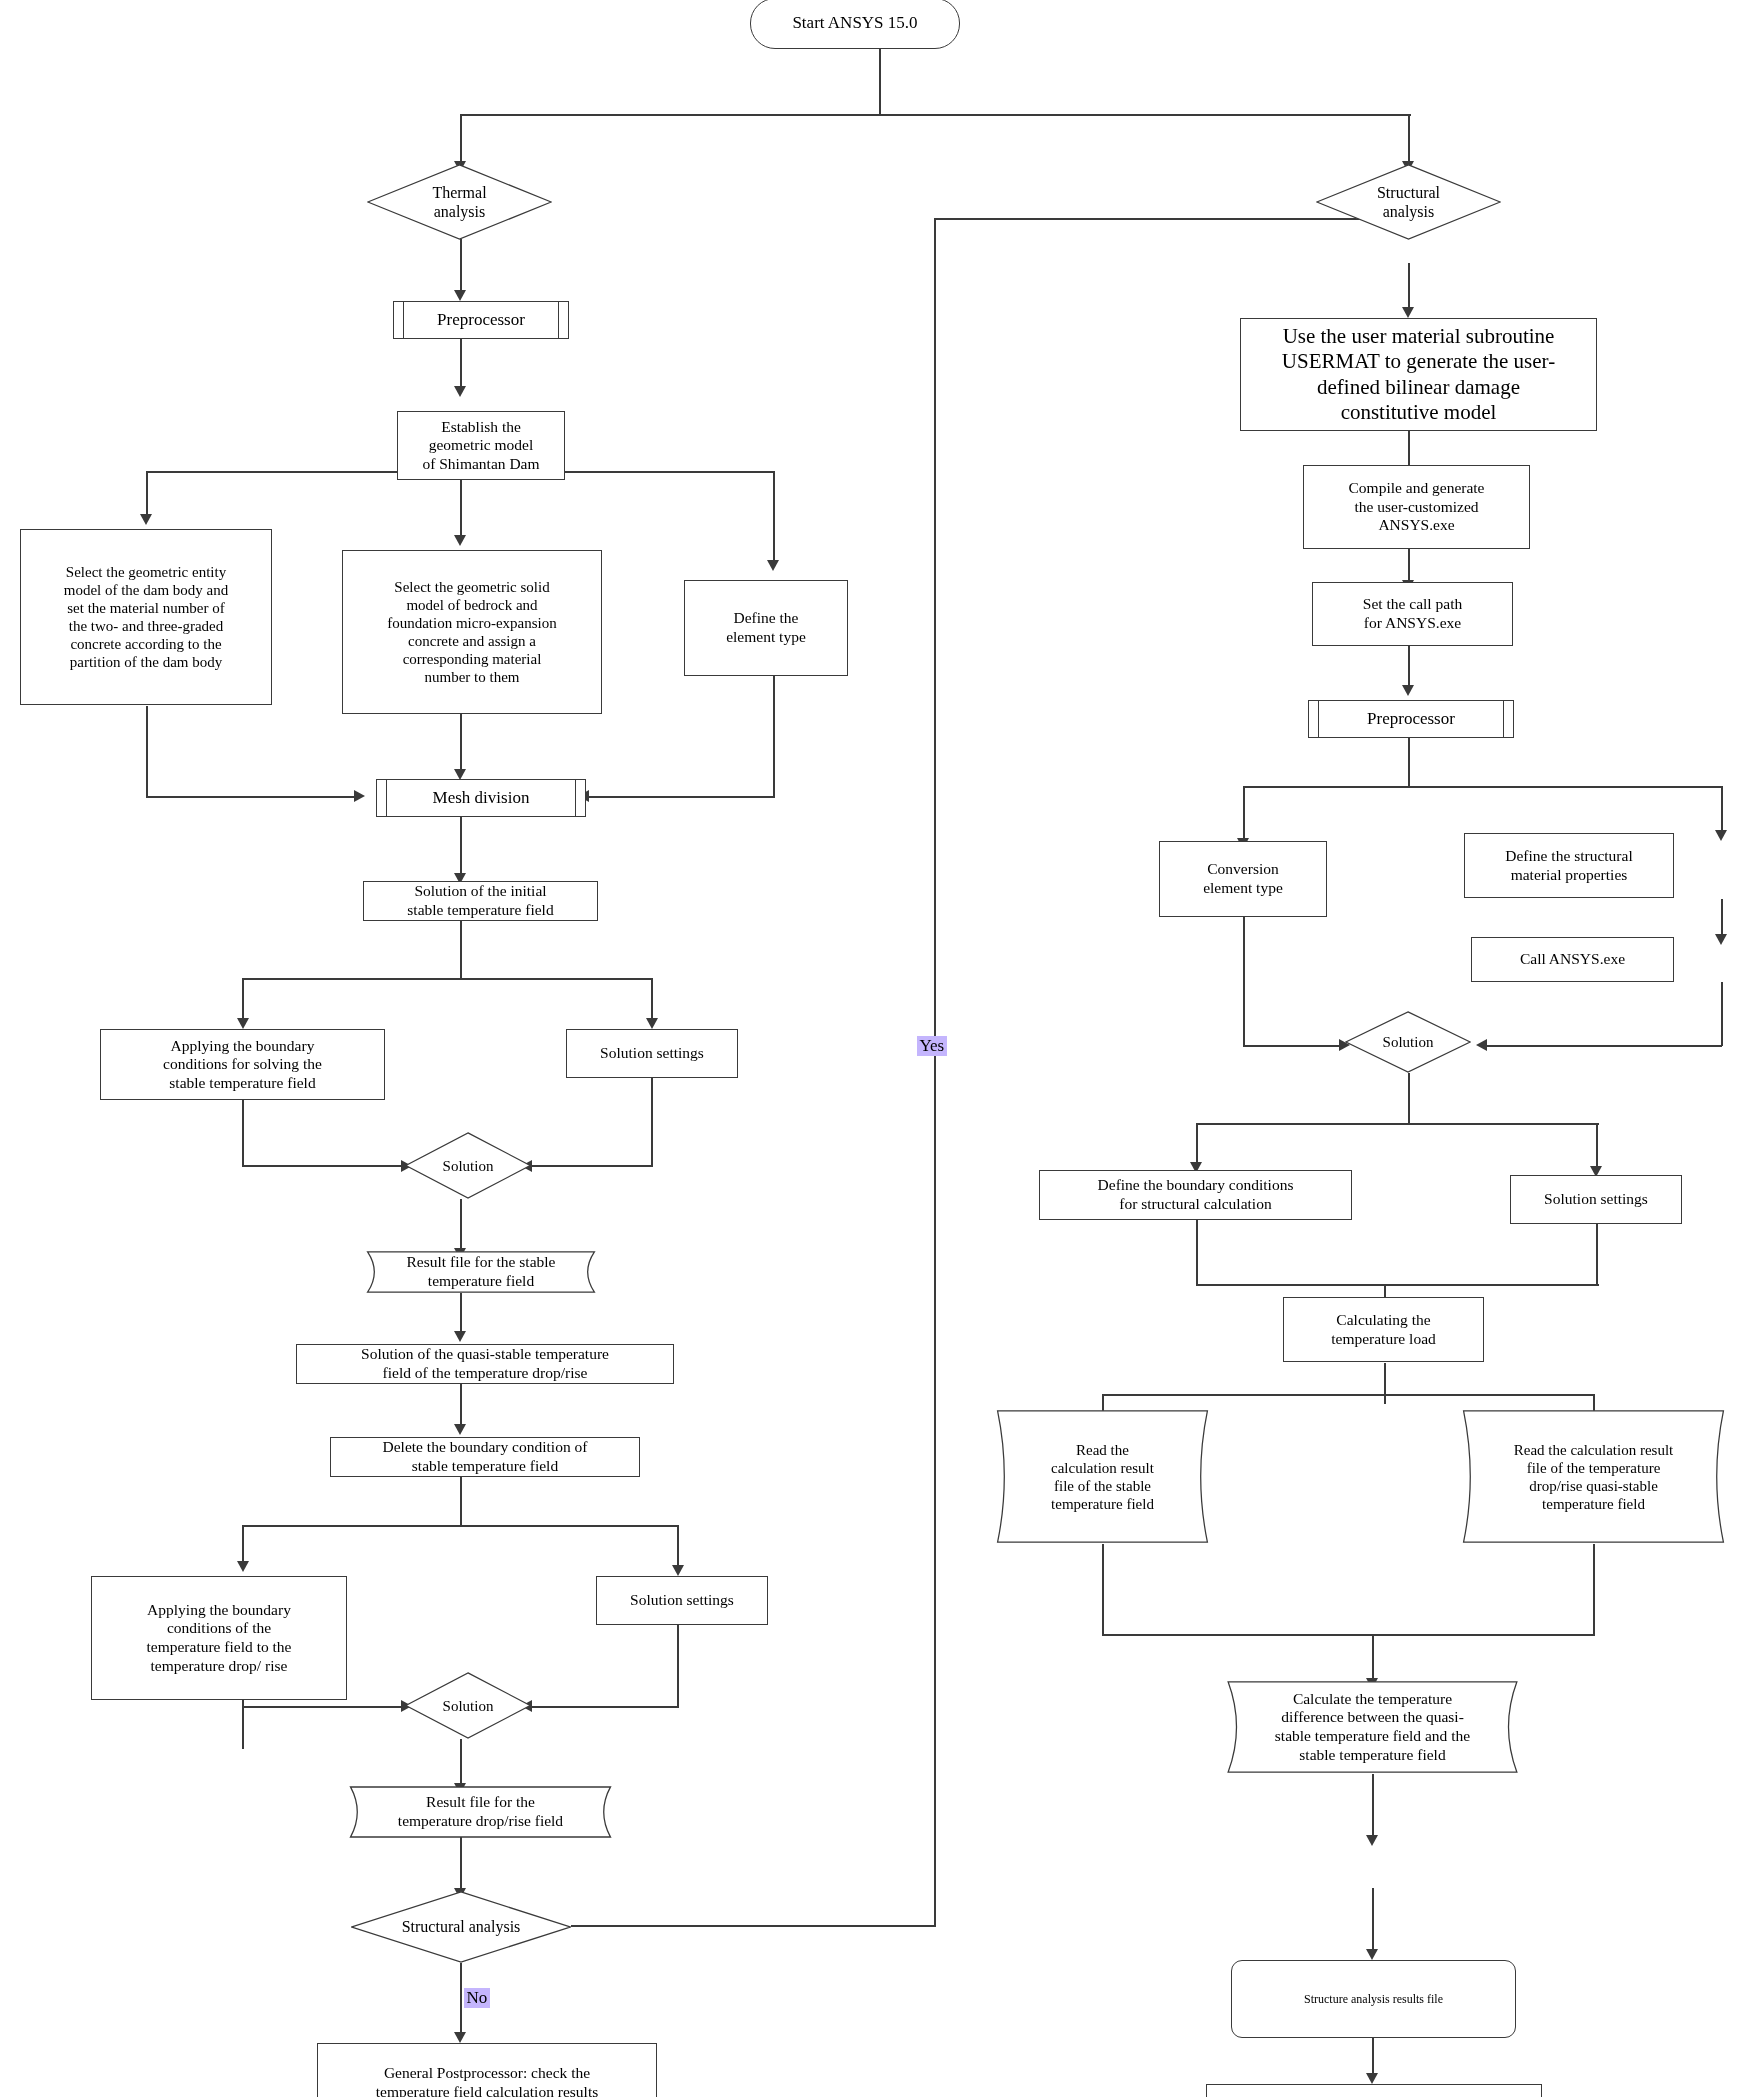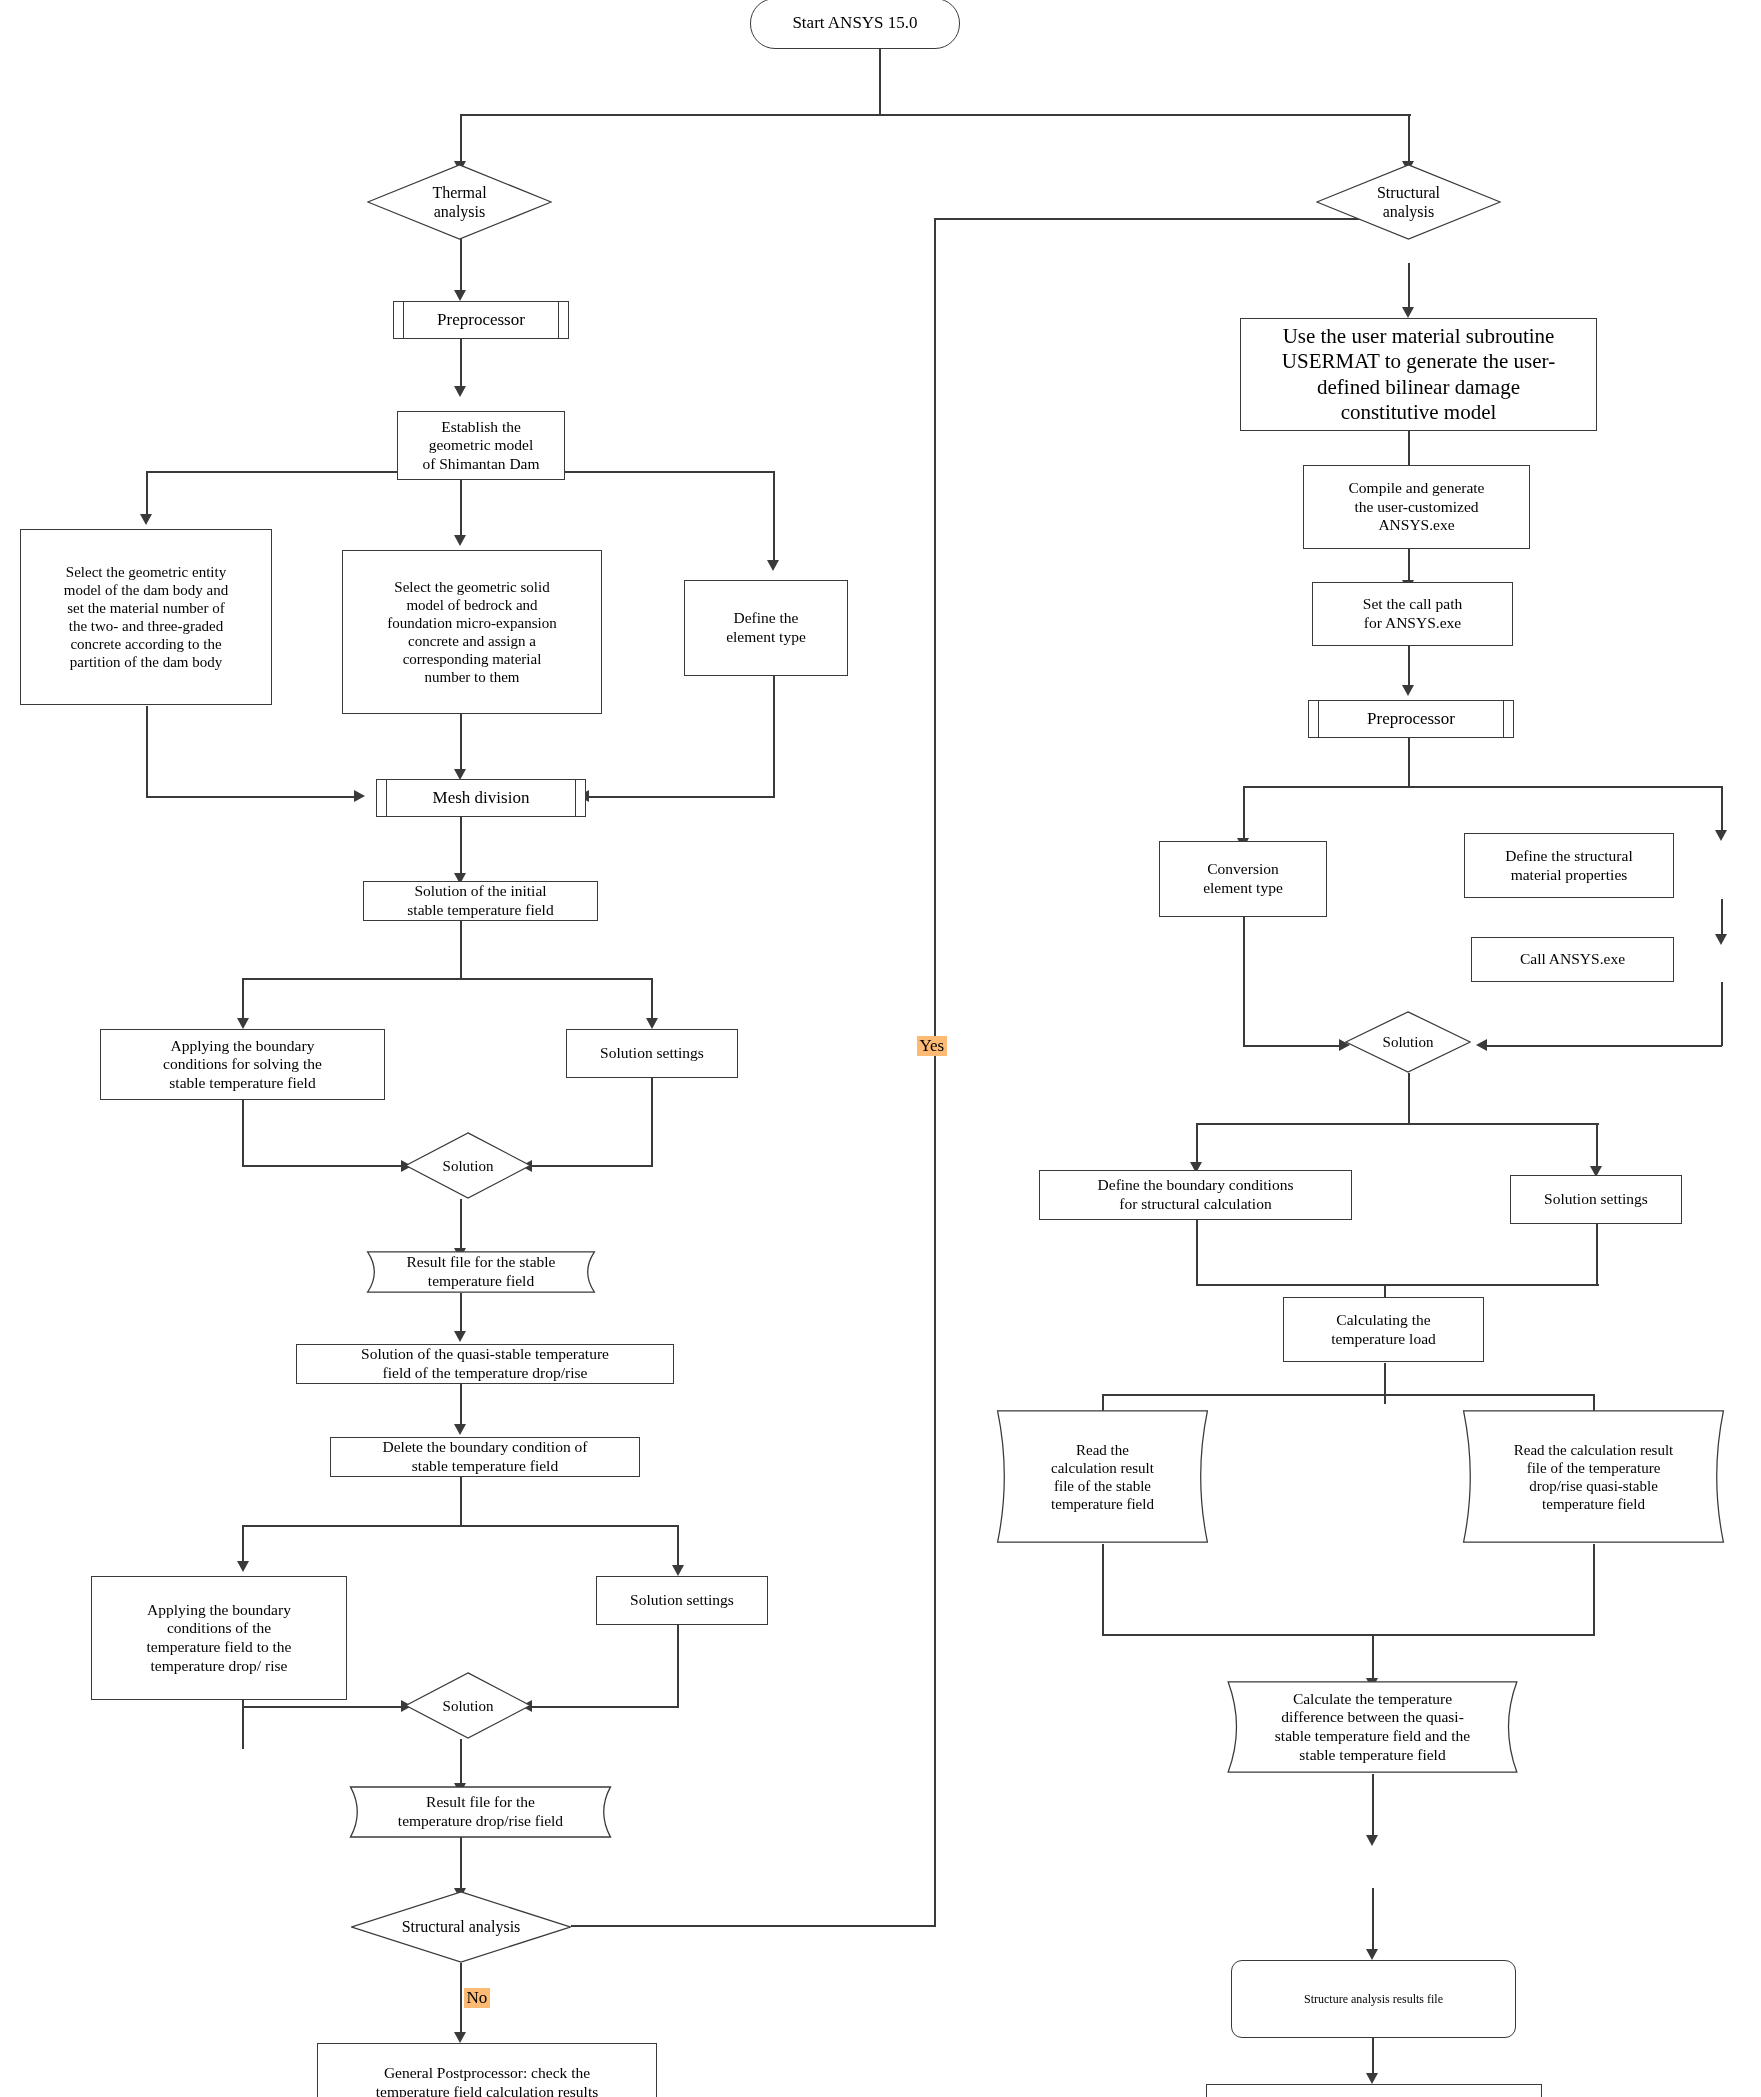--- a/index.html
+++ b/index.html
@@ -28,21 +28,21 @@
   .cyl .cshape{position:absolute;left:0;top:0;width:100%;height:100%;}
   .cyl .tx{position:relative;z-index:2;}
   
   .ln{position:absolute;background:#3a3a3a;z-index:1;}
   .lnv{width:2.1px;}
   .lnh{height:2.1px;}
   .ar{position:absolute;width:0;height:0;z-index:2;}
   .ar-d{border-left:6.7px solid transparent;border-right:6.7px solid transparent;border-top:11px solid #3a3a3a;}
   .ar-r{border-top:6.7px solid transparent;border-bottom:6.7px solid transparent;border-left:11px solid #3a3a3a;}
   .ar-l{border-top:6.7px solid transparent;border-bottom:6.7px solid transparent;border-right:11px solid #3a3a3a;}
-  .lbl{position:absolute;z-index:5;color:#000;background:#fdba74;padding:0 2.5px;}
+  .lbl{position:absolute;z-index:5;color:#000;background:#c4b5fd;padding:0 2.5px;}
 </style>
 </head>
 <body>
 
 <div id="canvas">
 
   <div class="ln lnv" style="left:879px;top:27px;height:89px;"></div>
   <div class="ln lnh" style="left:460px;top:114px;width:951px;"></div>
   <div class="ln lnv" style="left:460px;top:114px;height:49px;"></div>
   <div class="ar ar-d" style="left:454px;top:161px;"></div>

